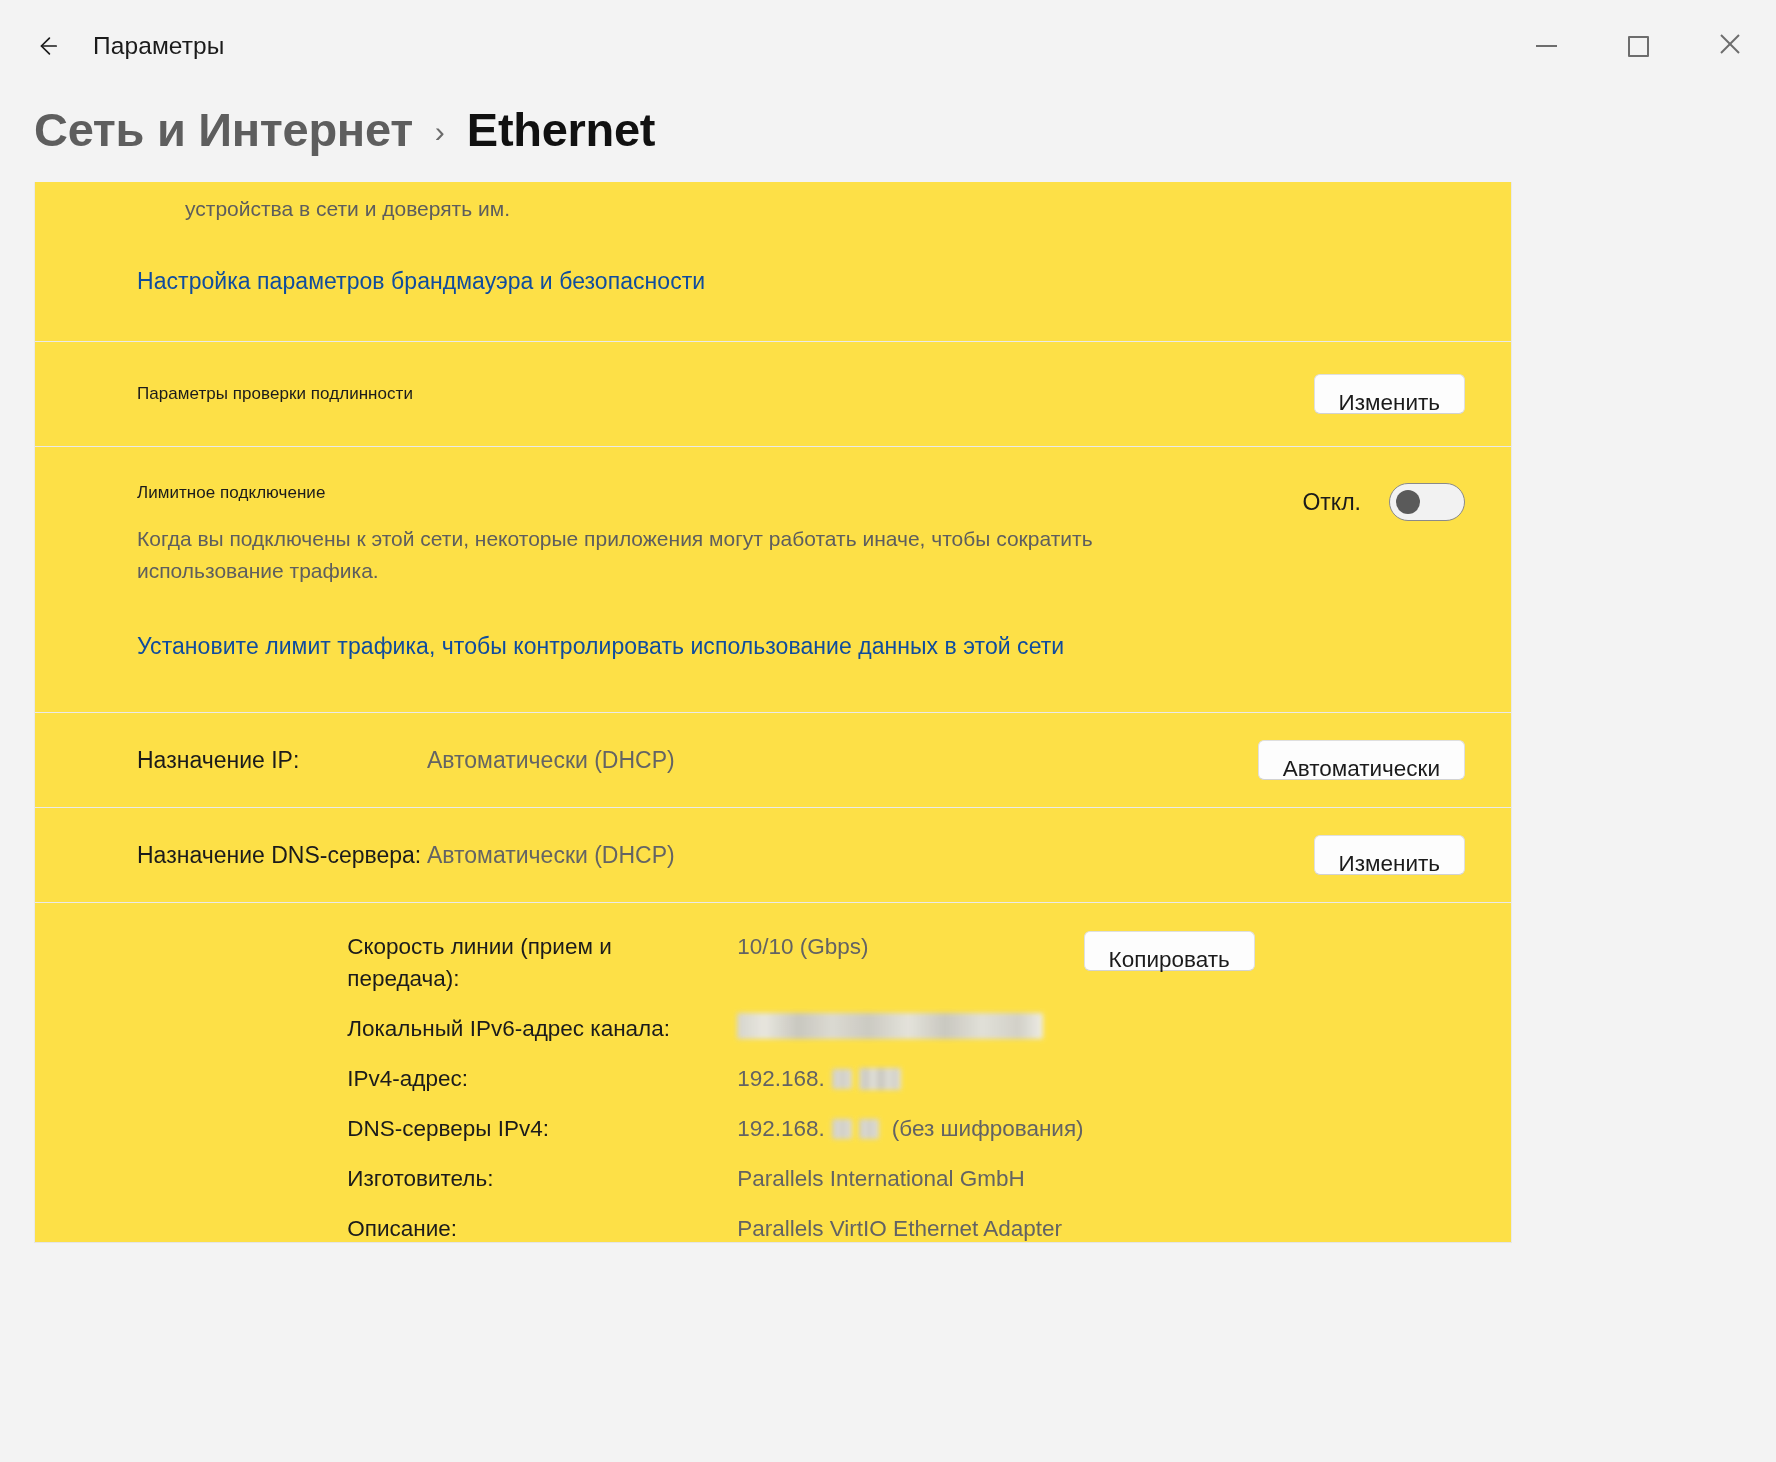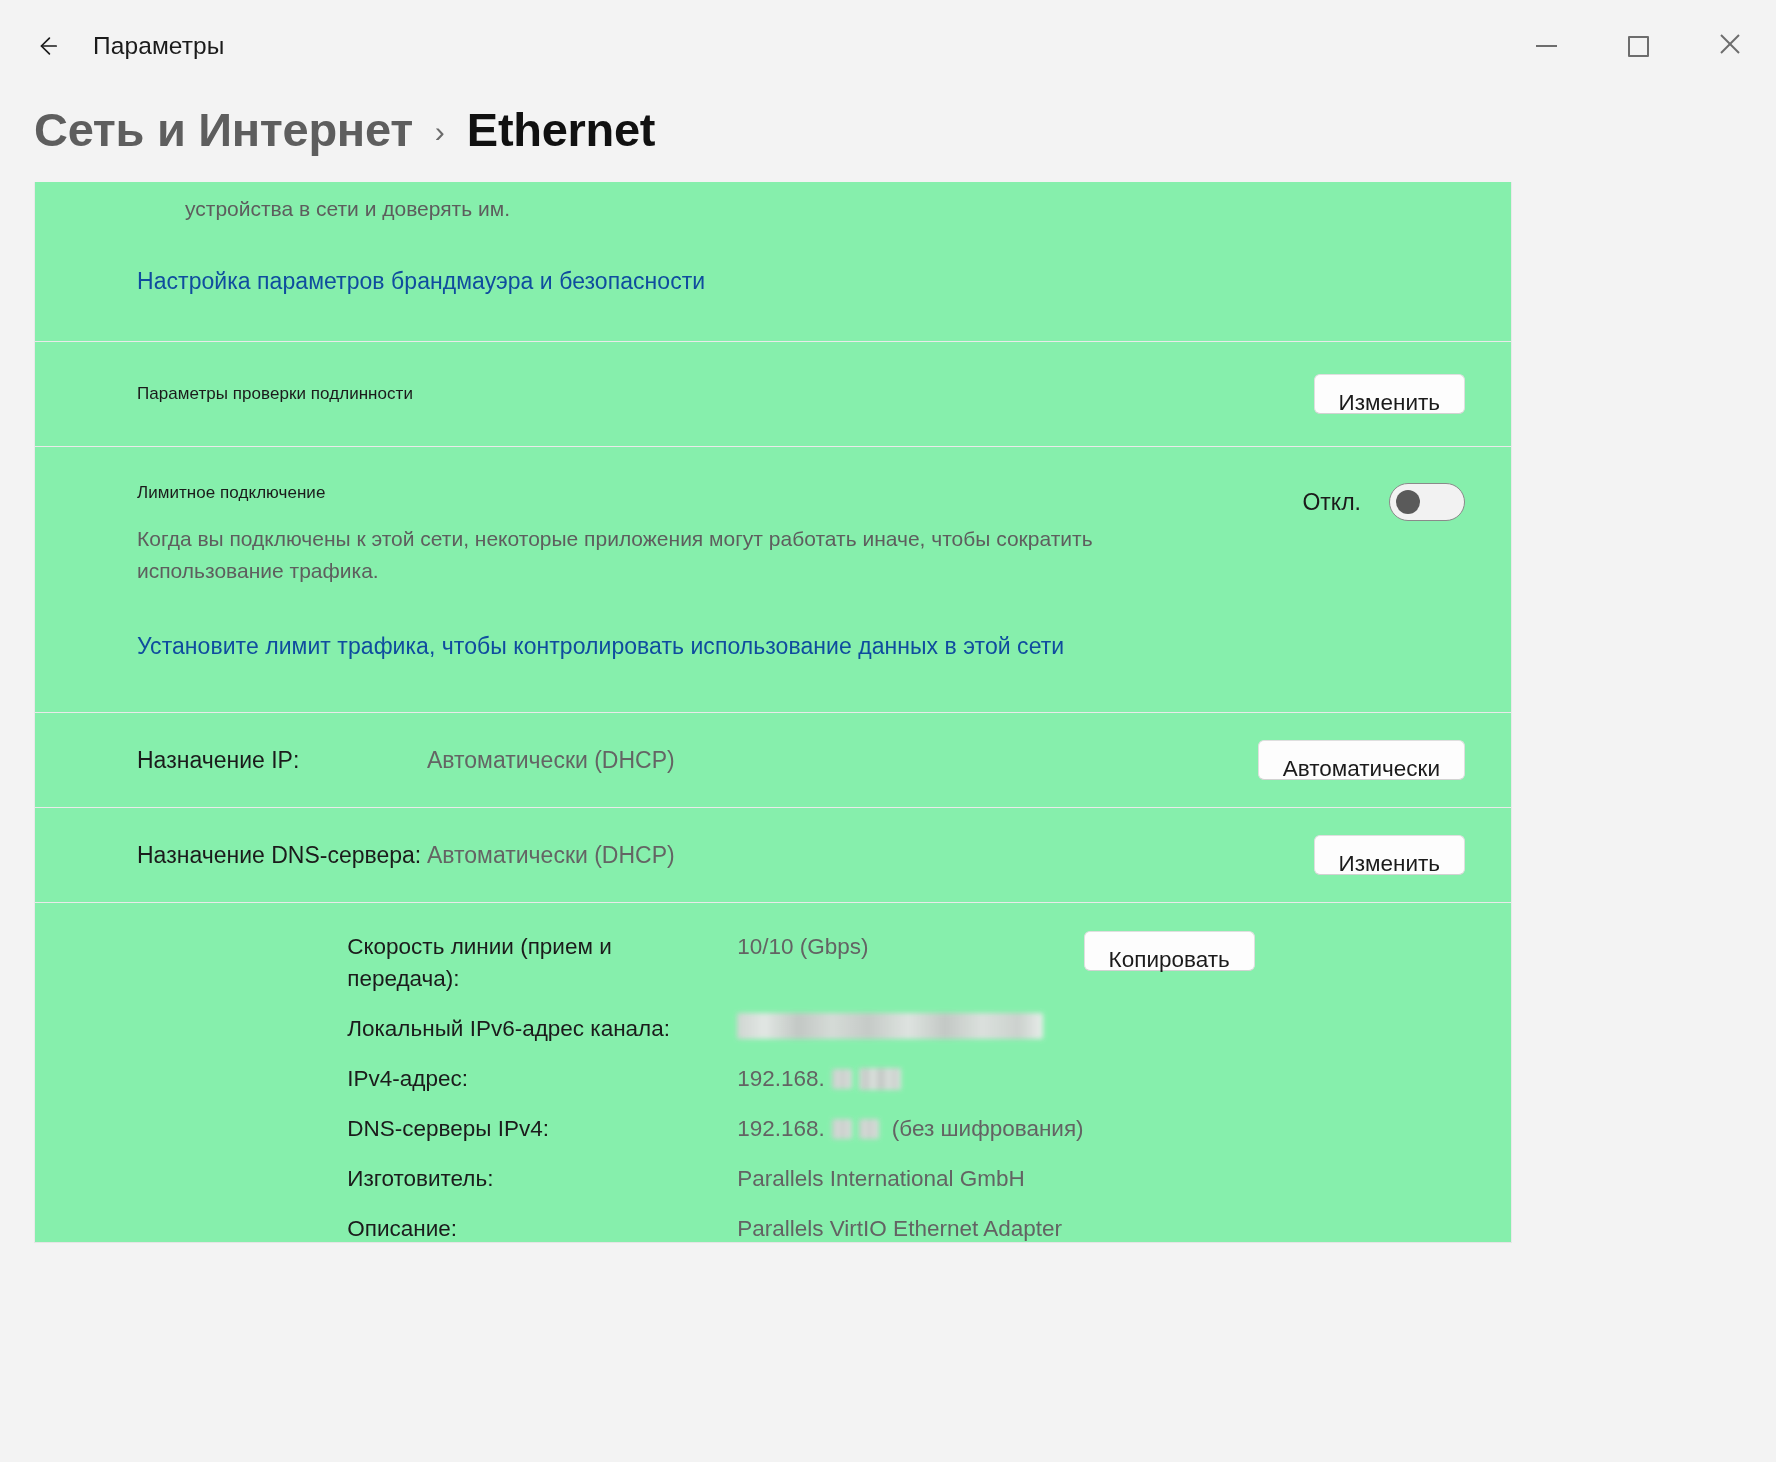--- a/index.html
+++ b/index.html
@@ -95,21 +95,21 @@
     letter-spacing: -0.3px;
   }
 
   
   .content-wrap {
     position: absolute;
     left: 34px;
     top: 182px;
     width: 1478px;
     height: 1060px;
-    background: #86efac;
+    background: #fde047;
     border: 1px solid #e9e9e9;
     border-top: none;
     border-bottom: none;
     box-sizing: border-box;
     overflow: hidden;
   }
   .row {
     position: relative;
     box-sizing: border-box;
   }

